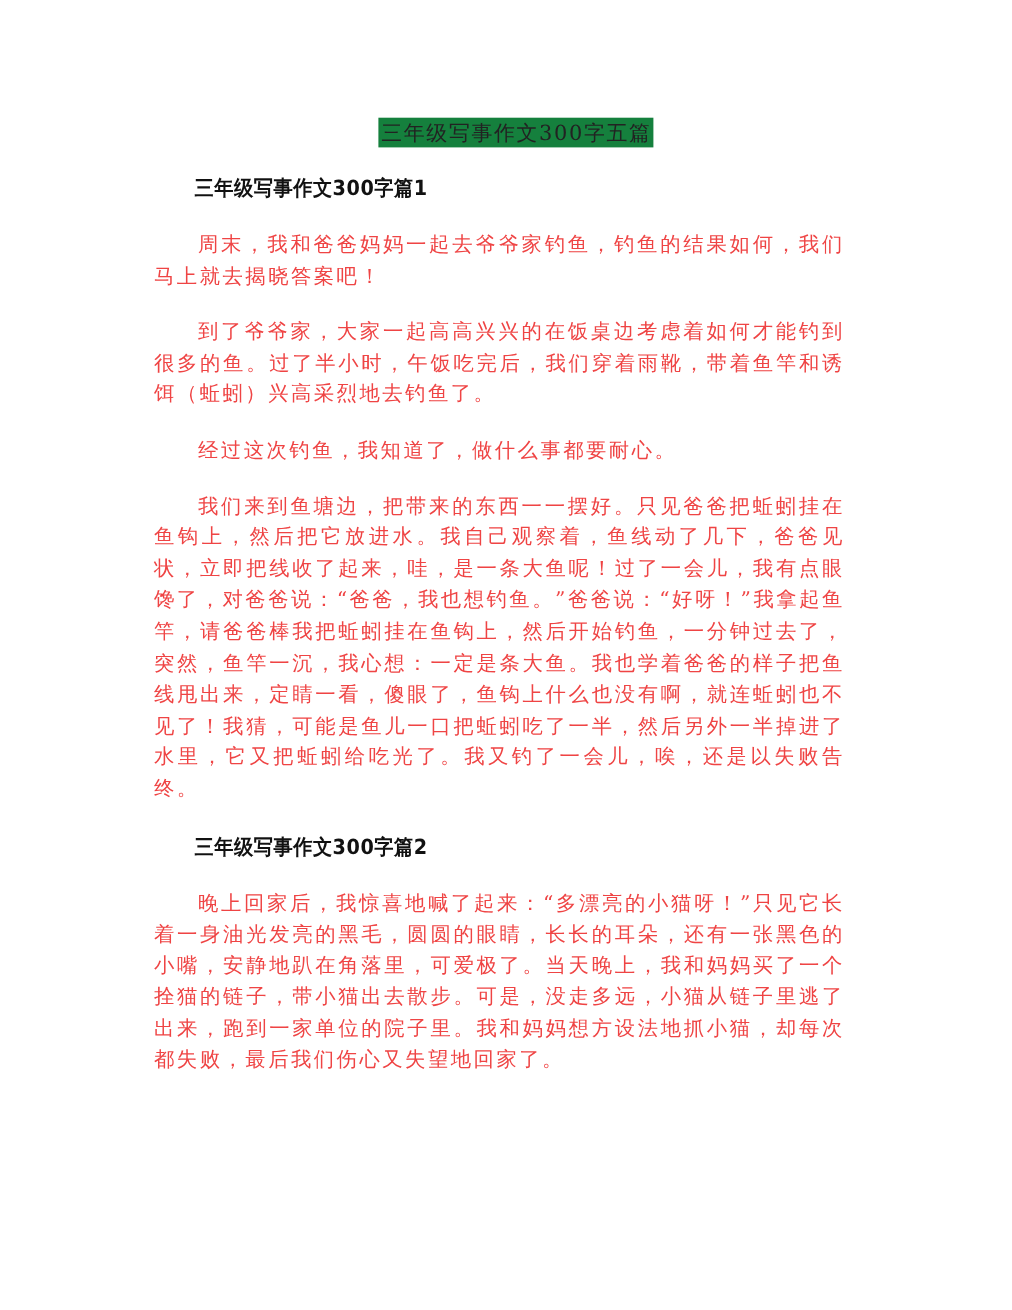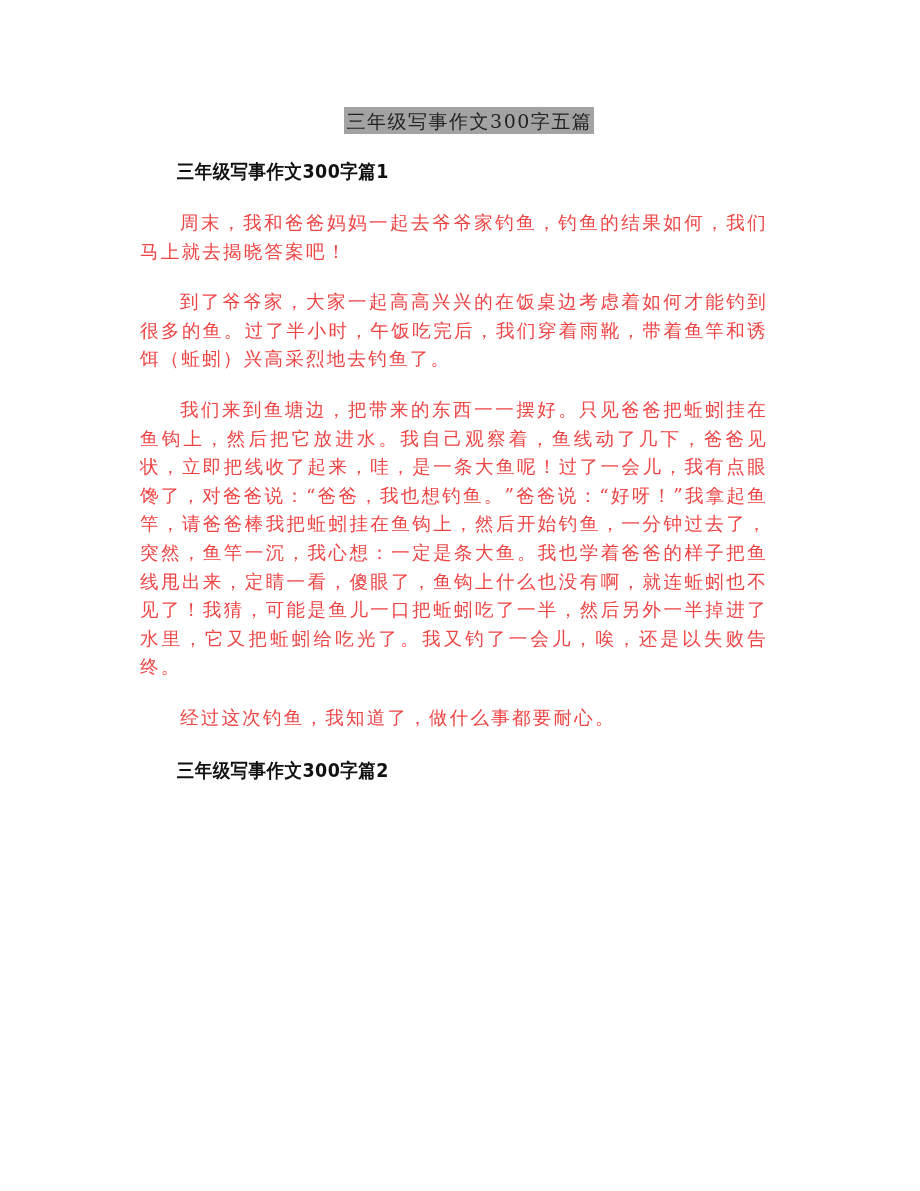--- a/index.html
+++ b/index.html
@@ -24,21 +24,21 @@
   }
   .doc-title-wrap {
     position: absolute;
     top: 107px;
     left: 0;
     width: 920px;
     text-align: center;
   }
   .doc-title {
     display: inline-block;
-    background: #a3a3a3;
+    background: #15803d;
     padding: 2px 2px 1px 3px;
     font-size: 19px;
     line-height: 24px;
     letter-spacing: 1.5px;
     color: #222;
     margin-left: 18px;
   }
   .content {
     position: absolute;
     left: 140px;
@@ -76,22 +76,23 @@
   <div class="doc-title-wrap">
     <span class="doc-title">三年级写事作文300字五篇</span>
   </div>
 
   <div class="content">
 
     <div>
       <div class="section-heading">三年级写事作文300字篇1</div>
       <p class="para">周末，我和爸爸妈妈一起去爷爷家钓鱼，钓鱼的结果如何，我们马上就去揭晓答案吧！</p>
       <p class="para">到了爷爷家，大家一起高高兴兴的在饭桌边考虑着如何才能钓到很多的鱼。过了半小时，午饭吃完后，我们穿着雨靴，带着鱼竿和诱饵（蚯蚓）兴高采烈地去钓鱼了。</p>
+      <p class="para">经过这次钓鱼，我知道了，做什么事都要耐心。</p>
       <p class="para">我们来到鱼塘边，把带来的东西一一摆好。只见爸爸把蚯蚓挂在鱼钩上，然后把它放进水。我自己观察着，鱼线动了几下，爸爸见状，立即把线收了起来，哇，是一条大鱼呢！过了一会儿，我有点眼馋了，对爸爸说：“爸爸，我也想钓鱼。”爸爸说：“好呀！”我拿起鱼竿，请爸爸棒我把蚯蚓挂在鱼钩上，然后开始钓鱼，一分钟过去了，突然，鱼竿一沉，我心想：一定是条大鱼。我也学着爸爸的样子把鱼线甩出来，定睛一看，傻眼了，鱼钩上什么也没有啊，就连蚯蚓也不见了！我猜，可能是鱼儿一口把蚯蚓吃了一半，然后另外一半掉进了水里，它又把蚯蚓给吃光了。我又钓了一会儿，唉，还是以失败告终。</p>
-      <p class="para">经过这次钓鱼，我知道了，做什么事都要耐心。</p>
     </div>
 
     <div>
       <div class="section-heading">三年级写事作文300字篇2</div>
+      <p class="para">晚上回家后，我惊喜地喊了起来：“多漂亮的小猫呀！”只见它长着一身油光发亮的黑毛，圆圆的眼睛，长长的耳朵，还有一张黑色的小嘴，安静地趴在角落里，可爱极了。当天晚上，我和妈妈买了一个拴猫的链子，带小猫出去散步。可是，没走多远，小猫从链子里逃了出来，跑到一家单位的院子里。我和妈妈想方设法地抓小猫，却每次都失败，最后我们伤心又失望地回家了。</p>
     </div>
 
   </div>
 </div>
 
 </body></html>

